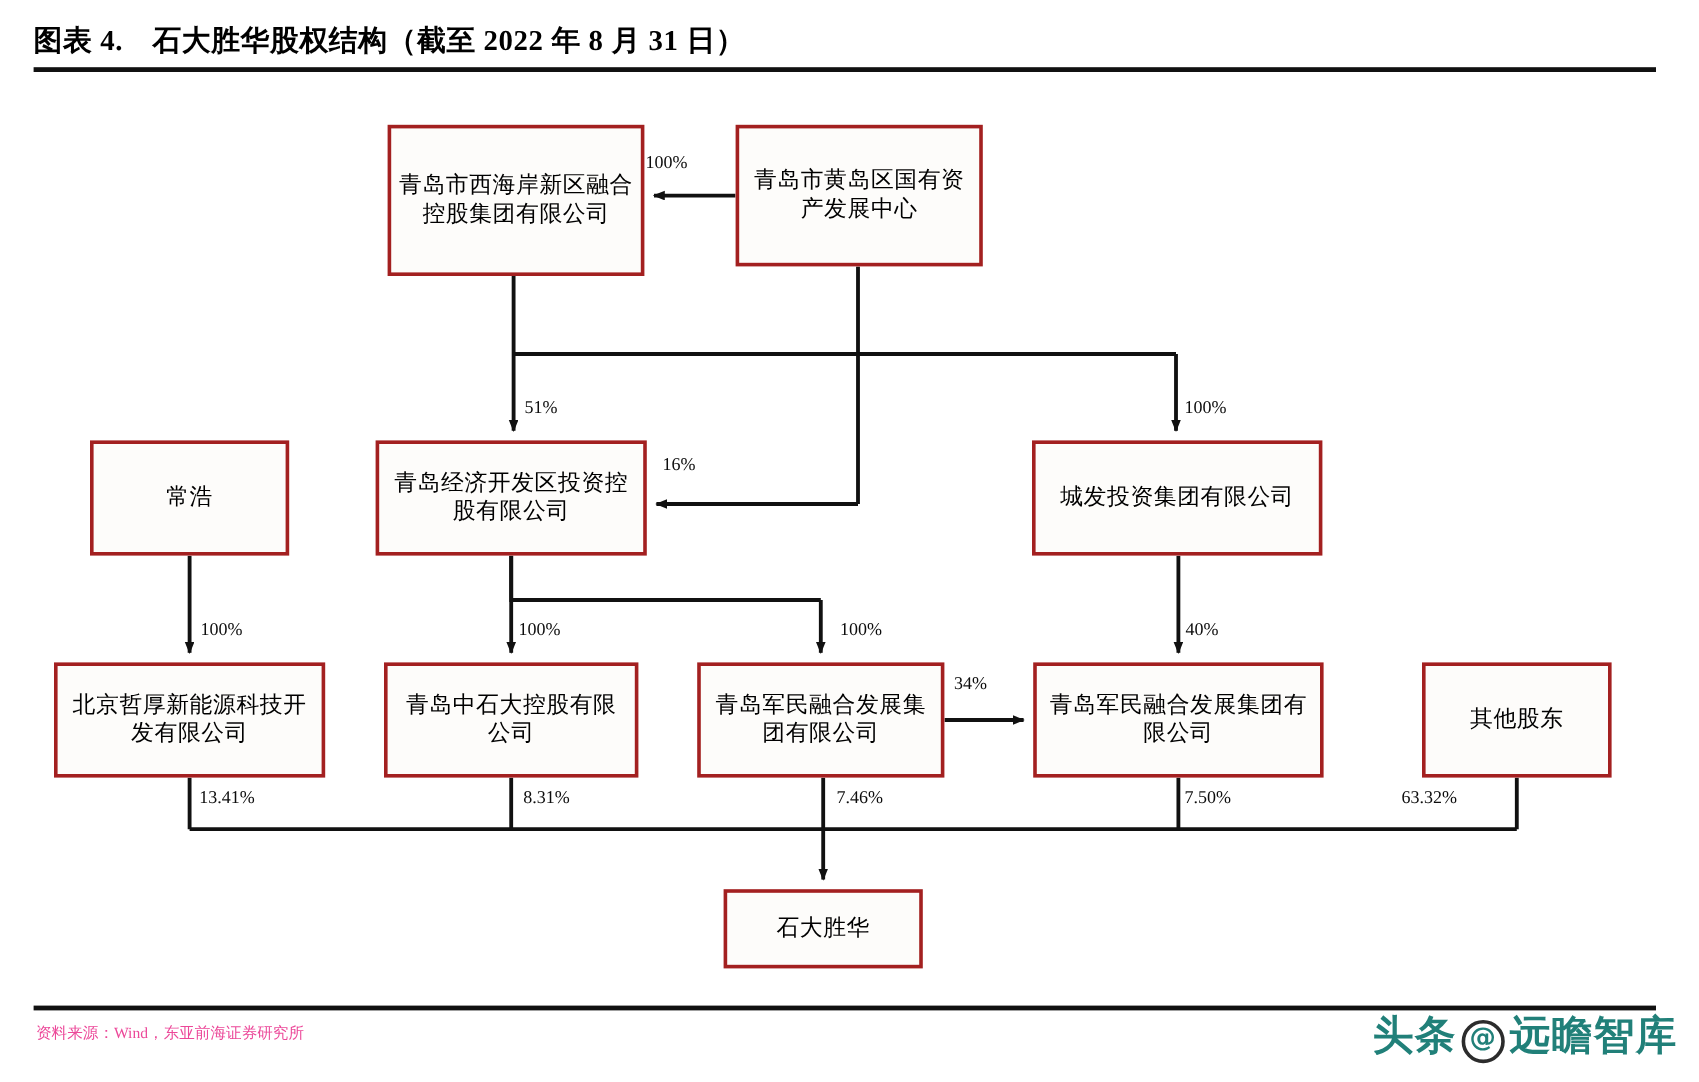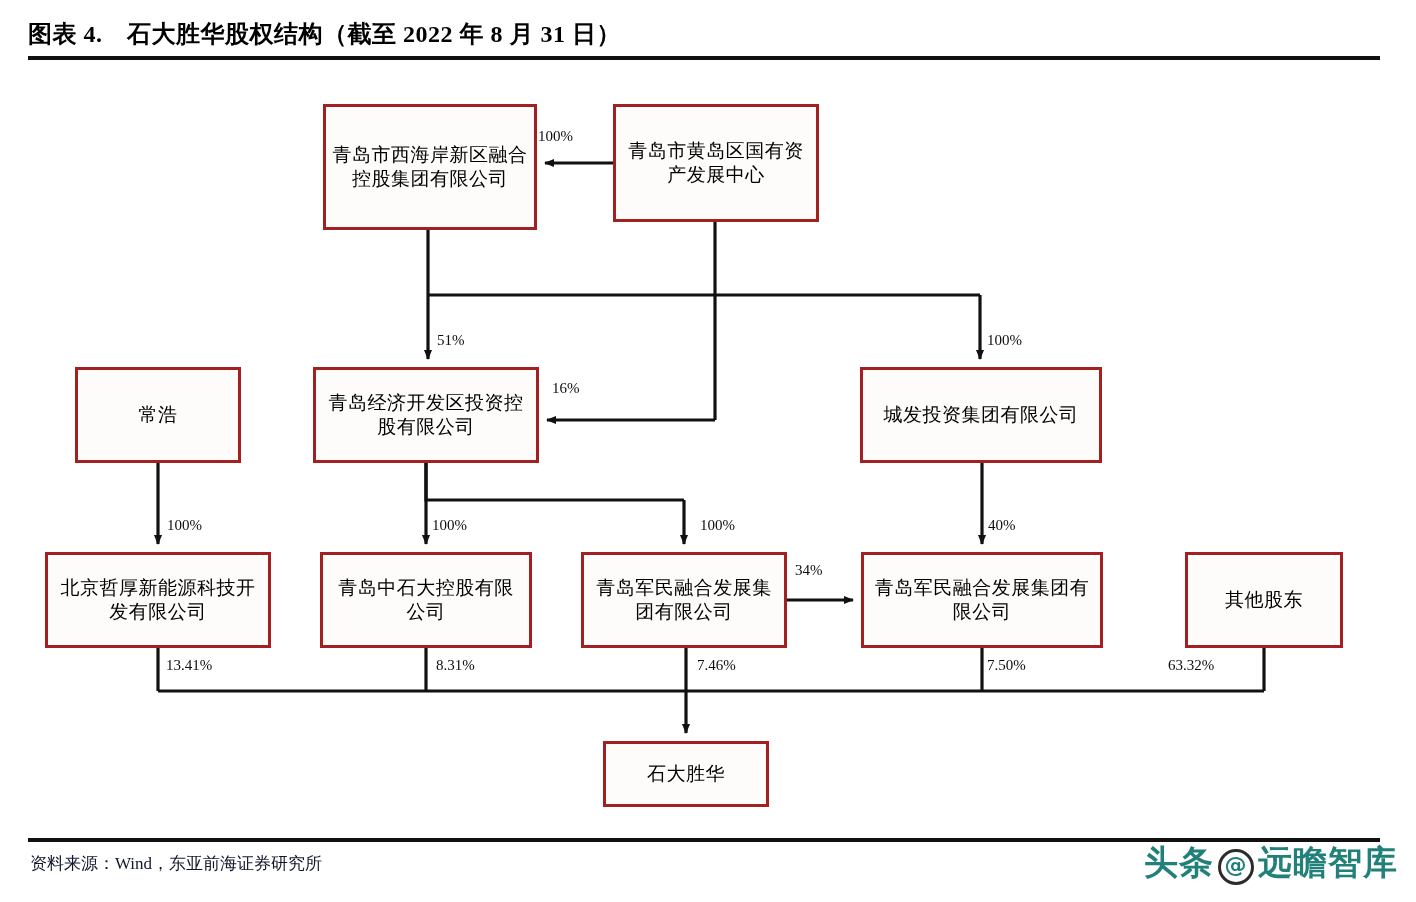--- a/index.html
+++ b/index.html
@@ -19,21 +19,21 @@
   .rule-top{
     position:absolute;left:28px;top:56px;width:1352px;height:4px;
     background:#111;
   }
   .rule-bottom{
     position:absolute;left:28px;top:838px;width:1352px;height:4px;
     background:#111;
   }
   .source{
     position:absolute;left:30px;top:852px;
-    font-size:17px;white-space:nowrap;color:#0f172a;
+    font-size:13px;white-space:nowrap;color:#ec4899;
   }
 
   
   .watermark{
     position:absolute;right:18px;top:840px;
     font-family:"DejaVu Sans","Liberation Sans",sans-serif;
     font-size:34px;font-weight:bold;color:#0f766e;
     letter-spacing:1px;white-space:nowrap;
     opacity:.92;
   }

